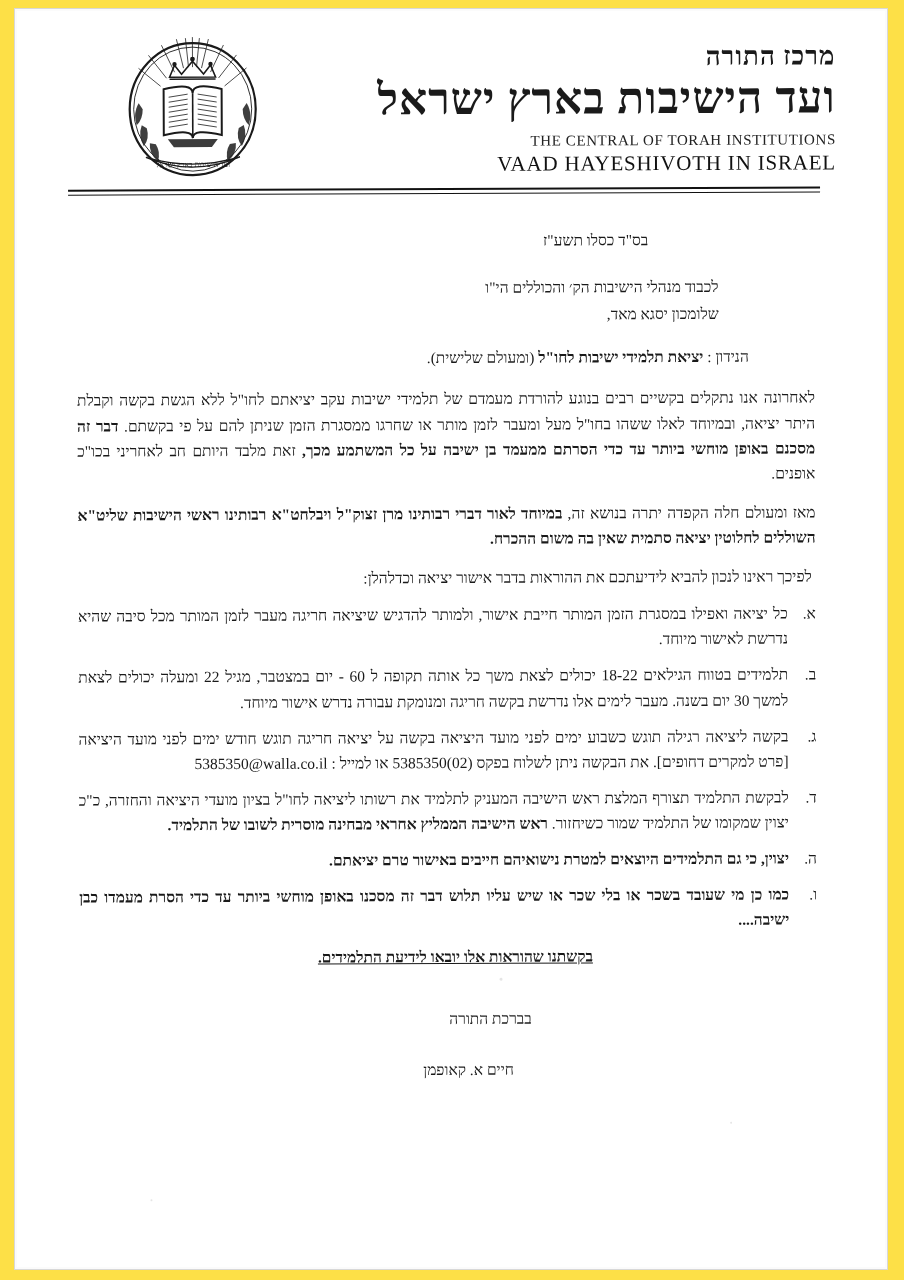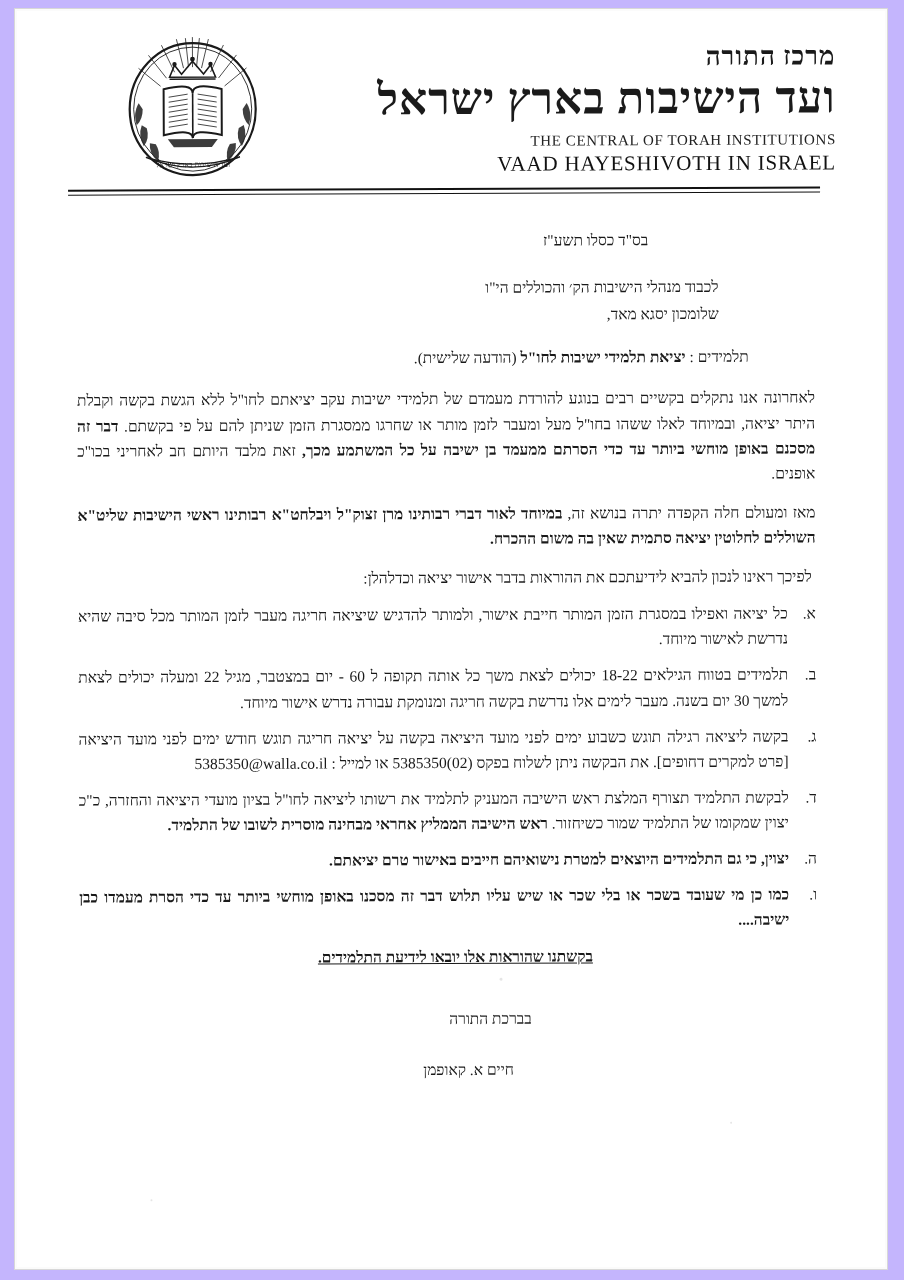--- a/index.html
+++ b/index.html
@@ -13,21 +13,21 @@
     font-family: "Liberation Serif", "DejaVu Serif", serif;
     color: #1a1a1a;
     position: relative;
     overflow: hidden;
   }
 
   
   .page {
     position: absolute;
     inset: 0;
-    background: #c4b5fd;
+    background: #fde047;
   }
   .scan-edge {
     position: absolute;
     left: 14px;
     top: 8px;
     right: 16px;
     bottom: 10px;
     border: 1px solid #d8d8d8;
     background: #ffffff;
     box-shadow: 0 0 0 2px #fbfbfb inset;
@@ -284,23 +284,23 @@
     <div class="content">
 
       <div class="date">בס"ד  כסלו תשע"ז</div>
 
       <div class="salutation">
         <div>לכבוד מנהלי הישיבות הק׳ והכוללים הי"ו</div>
         <div>שלומכון יסגא מאד,</div>
       </div>
 
       <div class="subject">
-        <span>תלמידים :</span>
+        <span>הנידון :</span>
         <b>יציאת תלמידי ישיבות לחו"ל</b>
-        <span>(הודעה שלישית).</span>
+        <span>(ומעולם שלישית).</span>
       </div>
 
       <p class="para indent1">
         <span>לאחרונה אנו נתקלים בקשיים רבים בנוגע להורדת מעמדם של תלמידי ישיבות עקב יציאתם לחו"ל ללא הגשת בקשה וקבלת היתר יציאה, ובמיוחד לאלו ששהו בחו"ל מעל ומעבר לזמן מותר או שחרגו ממסגרת הזמן שניתן להם על פי בקשתם.</span>
         <b>דבר זה מסכנם באופן מוחשי ביותר עד כדי הסרתם ממעמד בן ישיבה על כל המשתמע מכך,</b>
         <span>זאת מלבד היותם חב לאחריני בכו"כ אופנים.</span>
       </p>
 
       <p class="para indent1">
         <span>מאז ומעולם חלה הקפדה יתרה בנושא זה,</span>

